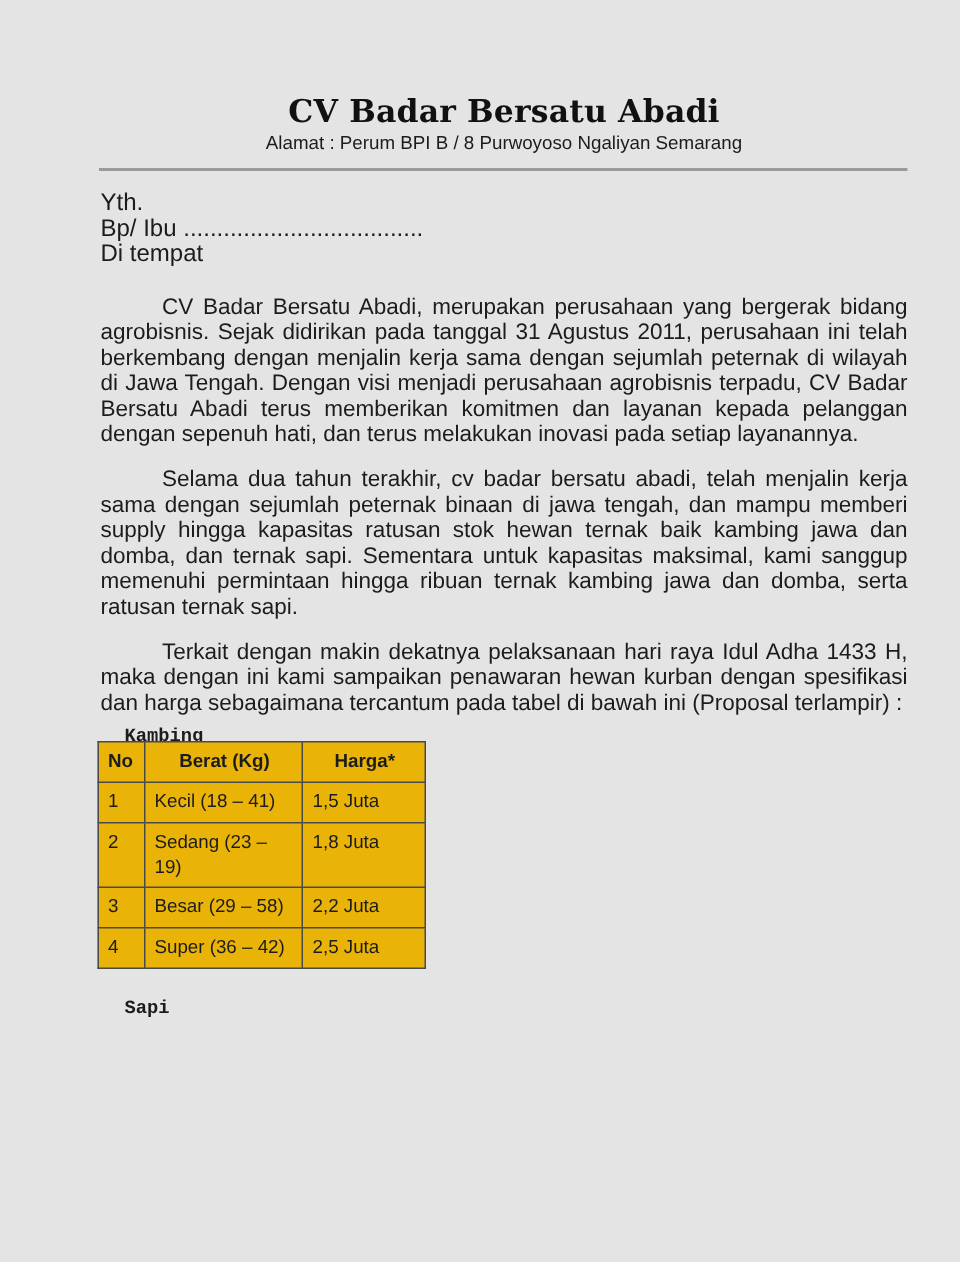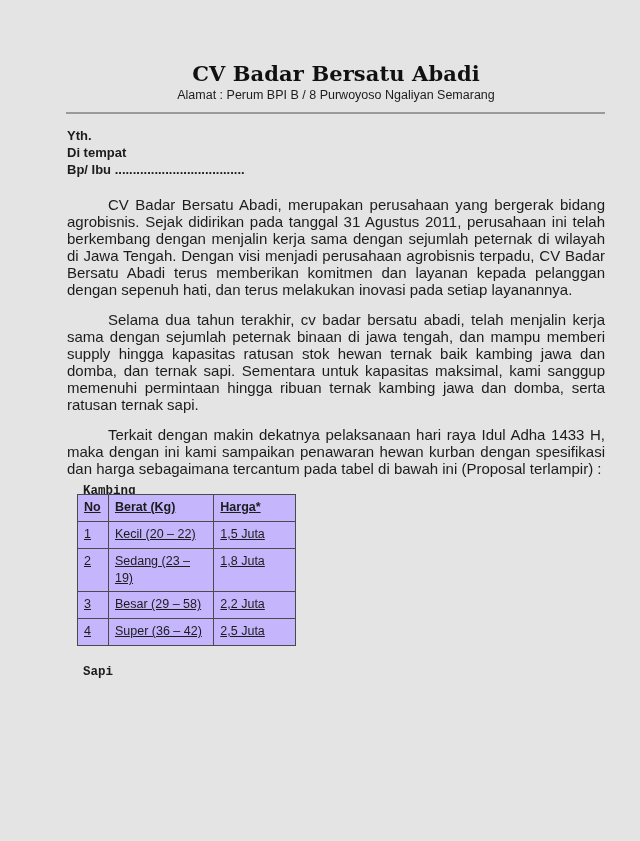--- a/index.html
+++ b/index.html
@@ -49,23 +49,22 @@
       left: 66px;
       top: 112px;
       width: 539px;
       height: 0;
       border-top: 2px solid #9a9a9a;
     }
     .recipient {
       position: absolute;
       left: 67px;
       top: 127px;
-      font-size: 13px;
+      font-size: 16px;
       line-height: 17px;
-      font-weight: bold;
     }
     .recipient div { margin: 0; }
     .body {
       position: absolute;
       left: 67px;
       top: 196px;
       width: 538px;
       font-size: 15px;
       line-height: 17px;
     }
@@ -86,40 +85,39 @@
       left: 67px;
       top: 467px;
     }
     .sapi-heading {
       position: absolute;
       left: 67px;
       top: 648px;
     }
     table.price-table {
       position: absolute;
-      left: 77px;
+      left: 65px;
       top: 494px;
       width: 219px;
       border-collapse: collapse;
       font-size: 12.5px;
       line-height: 17px;
-      background: #c4b5fd;
-      text-decoration: underline;
+      background: #eab308;
     }
     table.price-table th,
     table.price-table td {
       border: 1px solid #4a4a4a;
       padding: 4px 5px 4px 6px;
       vertical-align: top;
       text-align: left;
       font-weight: normal;
     }
     table.price-table th {
       font-weight: bold;
-      text-align: left;
+      text-align: center;
       height: 18px;
     }
     table.price-table th.col-no { text-align: left; }
     .col-no { width: 19px; }
     .col-berat { width: 94px; }
     .col-harga { width: 70px; }
     table.price-table tr.r1 td,
     table.price-table tr.r3 td,
     table.price-table tr.r4 td { height: 18px; }
     table.price-table tr.r2 td { height: 34px; }
@@ -131,22 +129,22 @@
 
   <div class="letterhead">
     <h1 class="company-name">CV Badar Bersatu Abadi</h1>
     <p class="company-address">Alamat : Perum BPI B / 8 Purwoyoso Ngaliyan Semarang</p>
   </div>
 
   <div class="rule"></div>
 
   <div class="recipient">
     <div>Yth.</div>
+    <div>Bp/ Ibu ....................................</div>
     <div>Di tempat</div>
-    <div>Bp/ Ibu ....................................</div>
   </div>
 
   <div class="body">
     <p>CV Badar Bersatu Abadi, merupakan perusahaan yang bergerak bidang agrobisnis. Sejak didirikan pada tanggal 31 Agustus 2011, perusahaan ini telah berkembang dengan menjalin kerja sama dengan sejumlah peternak di wilayah di Jawa Tengah. Dengan visi menjadi perusahaan agrobisnis terpadu, CV Badar Bersatu Abadi terus memberikan komitmen dan layanan kepada pelanggan dengan sepenuh hati, dan terus melakukan inovasi pada setiap layanannya.</p>
     <p>Selama dua tahun terakhir, cv badar bersatu abadi, telah menjalin kerja sama dengan sejumlah peternak binaan di jawa tengah, dan mampu memberi supply hingga kapasitas ratusan stok hewan ternak baik kambing jawa dan domba, dan ternak sapi. Sementara untuk kapasitas maksimal, kami sanggup memenuhi permintaan hingga ribuan ternak kambing jawa dan domba, serta ratusan ternak sapi.</p>
     <p>Terkait dengan makin dekatnya pelaksanaan hari raya Idul Adha 1433 H, maka dengan ini kami sampaikan penawaran hewan kurban dengan spesifikasi dan harga sebagaimana tercantum pada tabel di bawah ini (Proposal terlampir) :</p>
   </div>
 
   <div class="section-heading kambing-heading">Kambing</div>
 
@@ -154,21 +152,21 @@
     <thead>
       <tr>
         <th class="col-no">No</th>
         <th class="col-berat">Berat (Kg)</th>
         <th class="col-harga">Harga*</th>
       </tr>
     </thead>
     <tbody>
       <tr class="r1">
         <td>1</td>
-        <td>Kecil (20 – 22)</td>
+        <td>Kecil (18 – 41)</td>
         <td>1,5 Juta</td>
       </tr>
       <tr class="r2">
         <td>2</td>
         <td>Sedang (23 – 19)</td>
         <td>1,8 Juta</td>
       </tr>
       <tr class="r3">
         <td>3</td>
         <td>Besar (29 – 58)</td>

